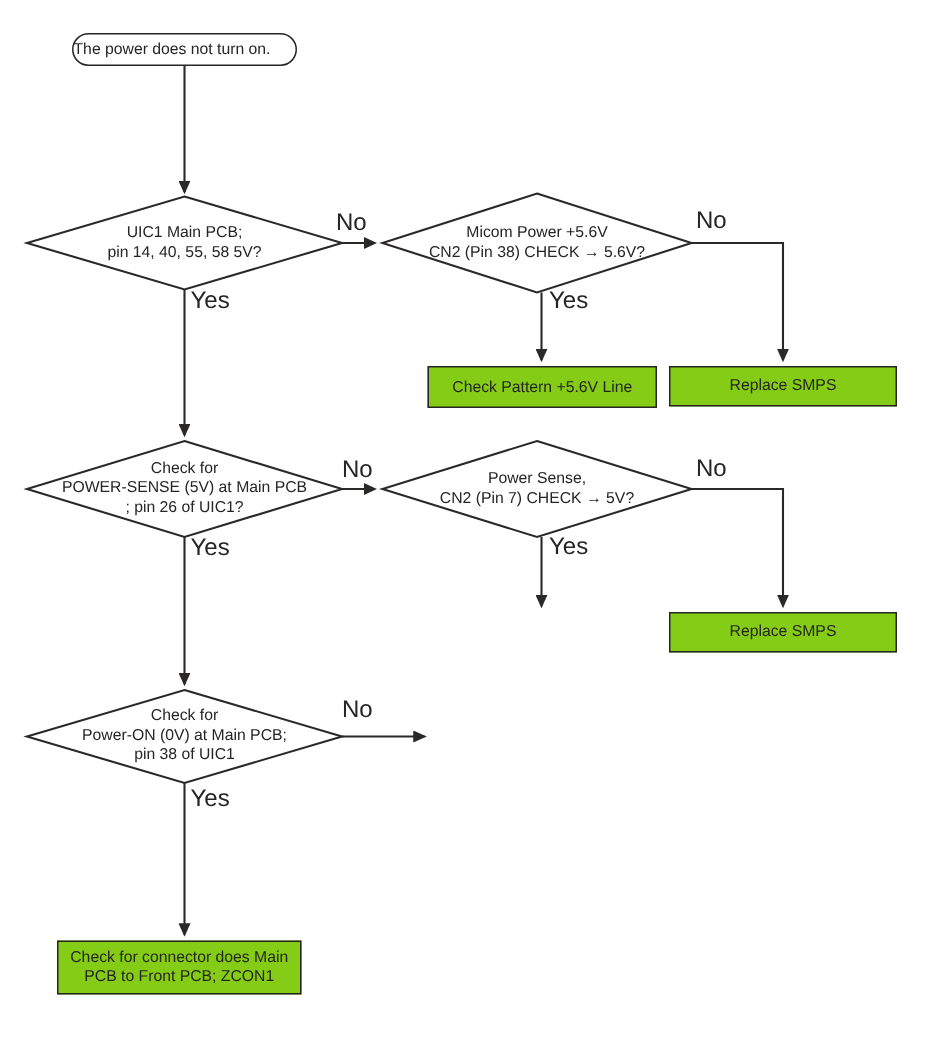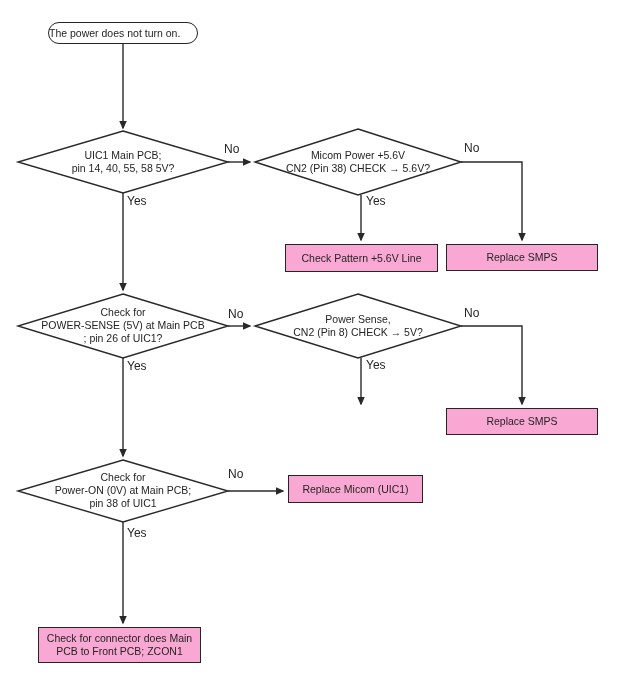--- a/index.html
+++ b/index.html
@@ -31,30 +31,30 @@
   }
   .stadium {
     border: 1.5px solid #262424;
     border-radius: 12px;
     display: flex;
     align-items: center;
     justify-content: flex-start;
   }
   .proc-box {
     border: 1.5px solid #262424;
-    background: #f9a8d4;
+    background: #84cc16;
     display: flex;
     align-items: center;
     justify-content: center;
     text-align: center;
   }
   .edge-label {
     position: absolute;
     color: #262424;
-    font-size: 12px;
+    font-size: 16px;
     line-height: 12px;
     white-space: nowrap;
   }
 </style>
 </head>
 <body>
 
 <div class="canvas">
 
   <svg width="621" height="693" viewBox="0 0 621 693">
@@ -88,36 +88,33 @@
   </div>
 
   <div class="node-label" style="left:18px; top:149px; width:210px;">UIC1 Main PCB;
 pin 14, 40, 55, 58 5V?</div>
   <div class="node-label" style="left:255px; top:149px; width:206px;">Micom Power +5.6V
 CN2 (Pin 38) CHECK → 5.6V?</div>
   <div class="node-label" style="left:18px; top:306px; width:210px;">Check for
 POWER-SENSE (5V) at Main PCB
 ; pin 26 of UIC1?</div>
   <div class="node-label" style="left:255px; top:313px; width:206px;">Power Sense,
-CN2 (Pin 8) CHECK → 5V?</div>
+CN2 (Pin 7) CHECK → 5V?</div>
   <div class="node-label" style="left:18px; top:471px; width:210px;">Check for
 Power-ON (0V) at Main PCB;
 pin 38 of UIC1</div>
 
   <div class="node proc-box" style="left:285px; top:244px; width:153px; height:28px;">
     <span>Check Pattern +5.6V Line</span>
   </div>
   <div class="node proc-box" style="left:446px; top:244px; width:152px; height:27px;">
     <span>Replace SMPS</span>
   </div>
   <div class="node proc-box" style="left:446px; top:408px; width:152px; height:27px;">
     <span>Replace SMPS</span>
-  </div>
-  <div class="node proc-box" style="left:288px; top:475px; width:135px; height:28px;">
-    <span>Replace Micom (UIC1)</span>
   </div>
   <div class="node proc-box" style="left:38px; top:627px; width:163px; height:36px;">
     <span>Check for connector does Main
 PCB to Front PCB; ZCON1</span>
   </div>
 
   <div class="edge-label" style="left:224px; top:143px;">No</div>
   <div class="edge-label" style="left:127px; top:195px;">Yes</div>
   <div class="edge-label" style="left:464px; top:142px;">No</div>
   <div class="edge-label" style="left:366px; top:195px;">Yes</div>

